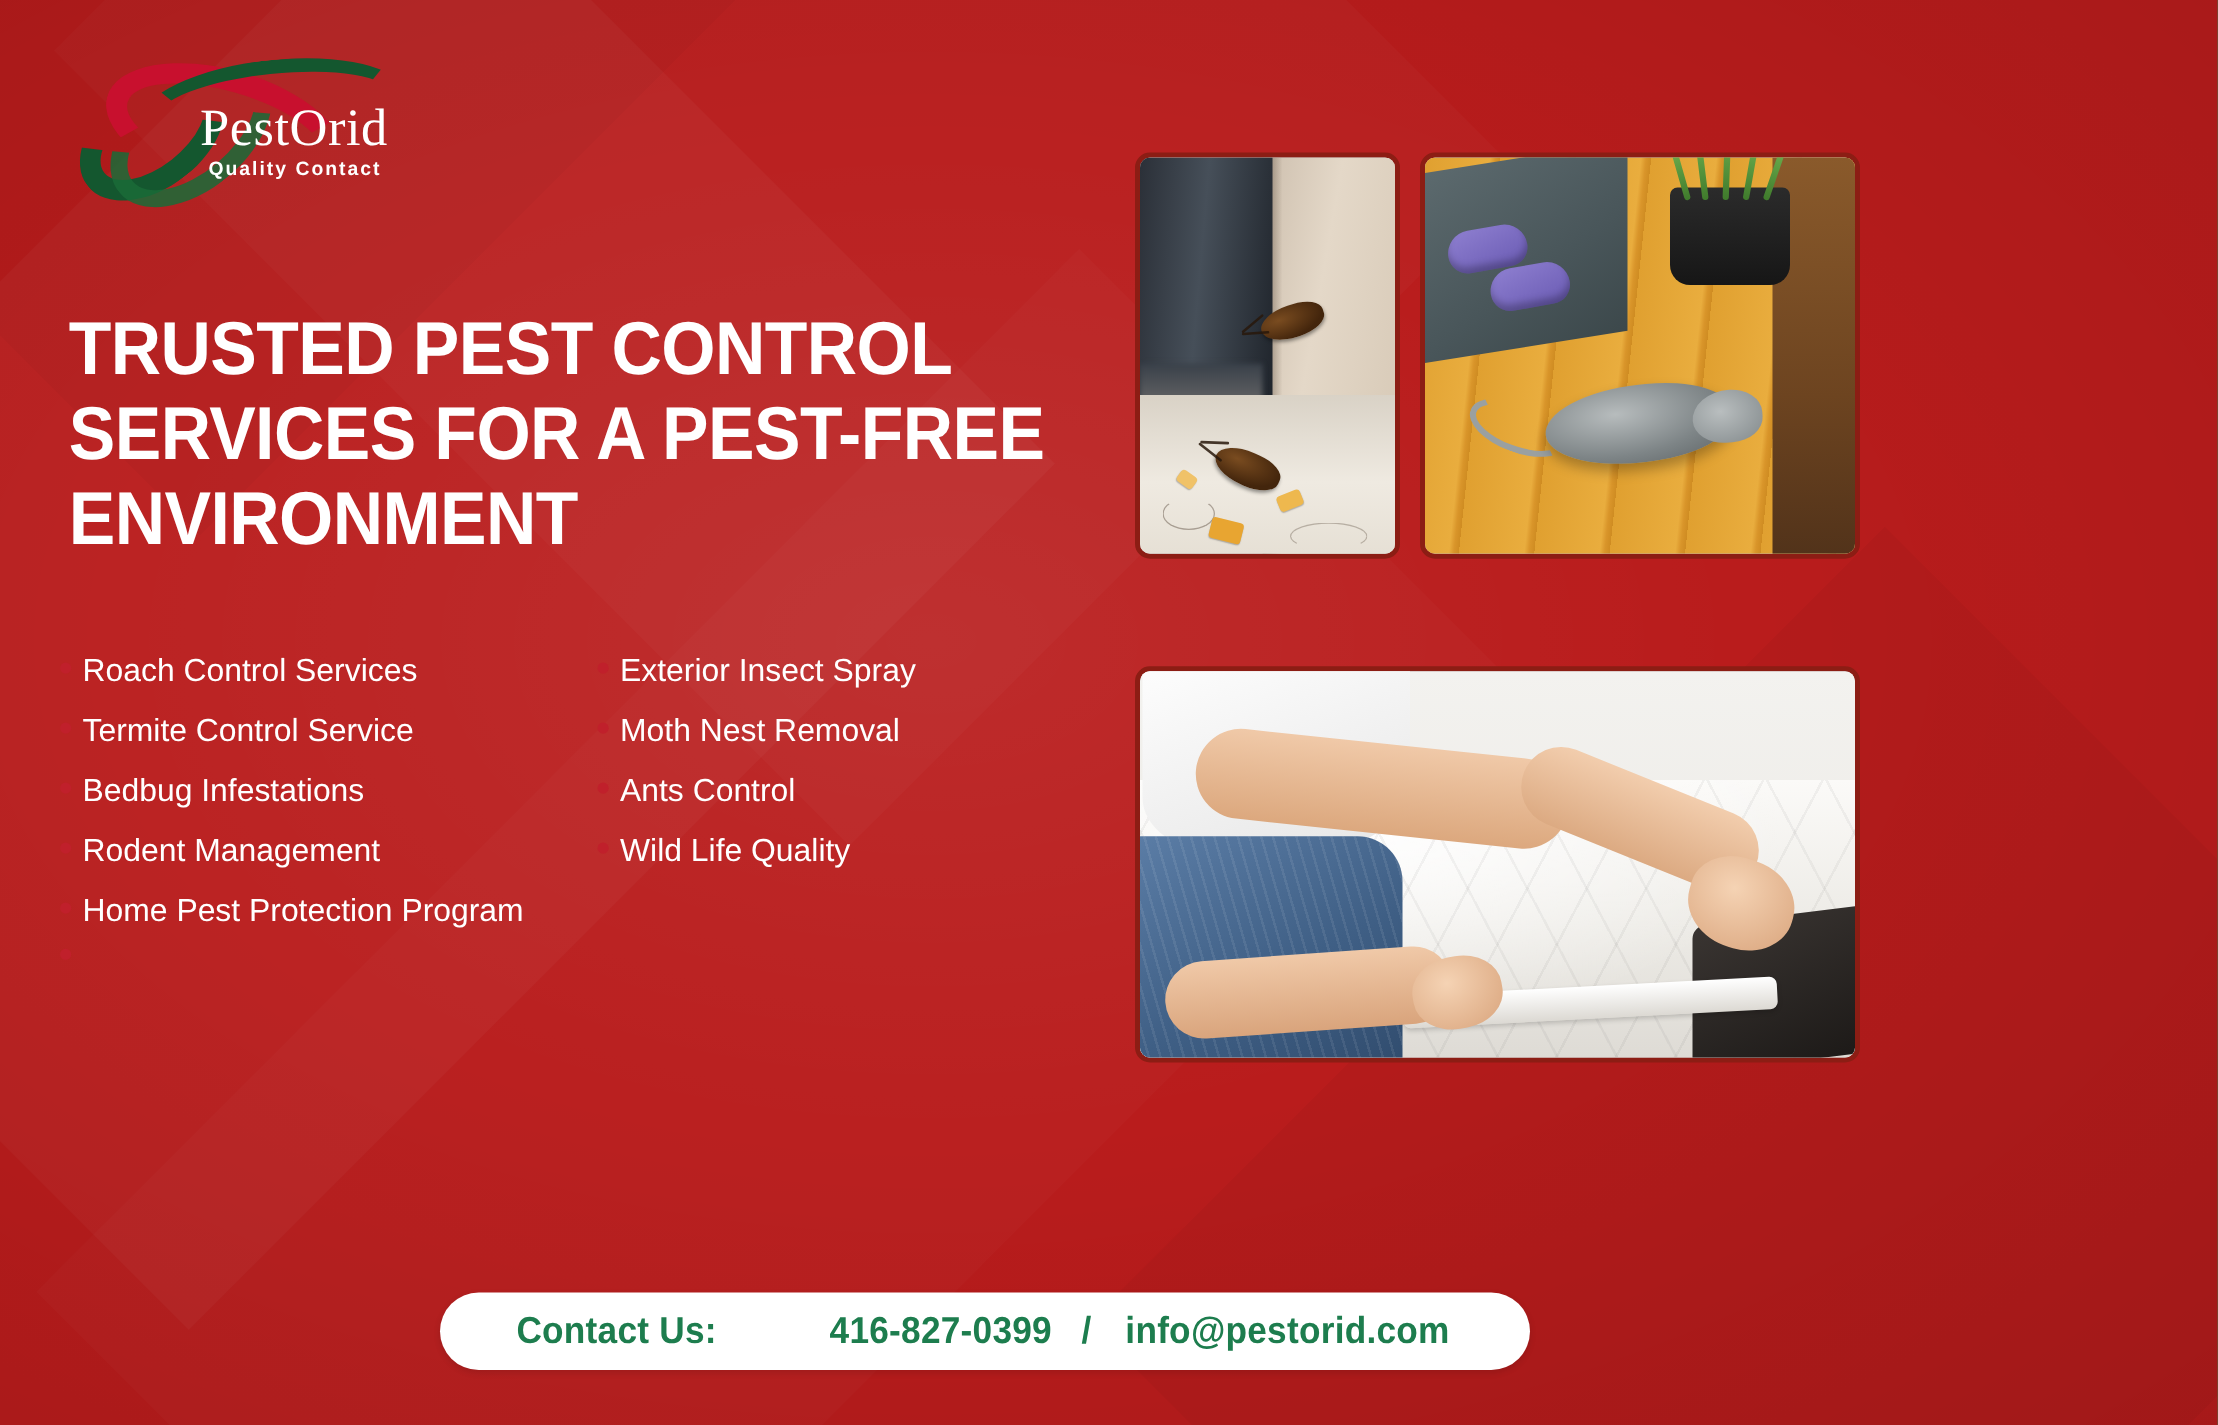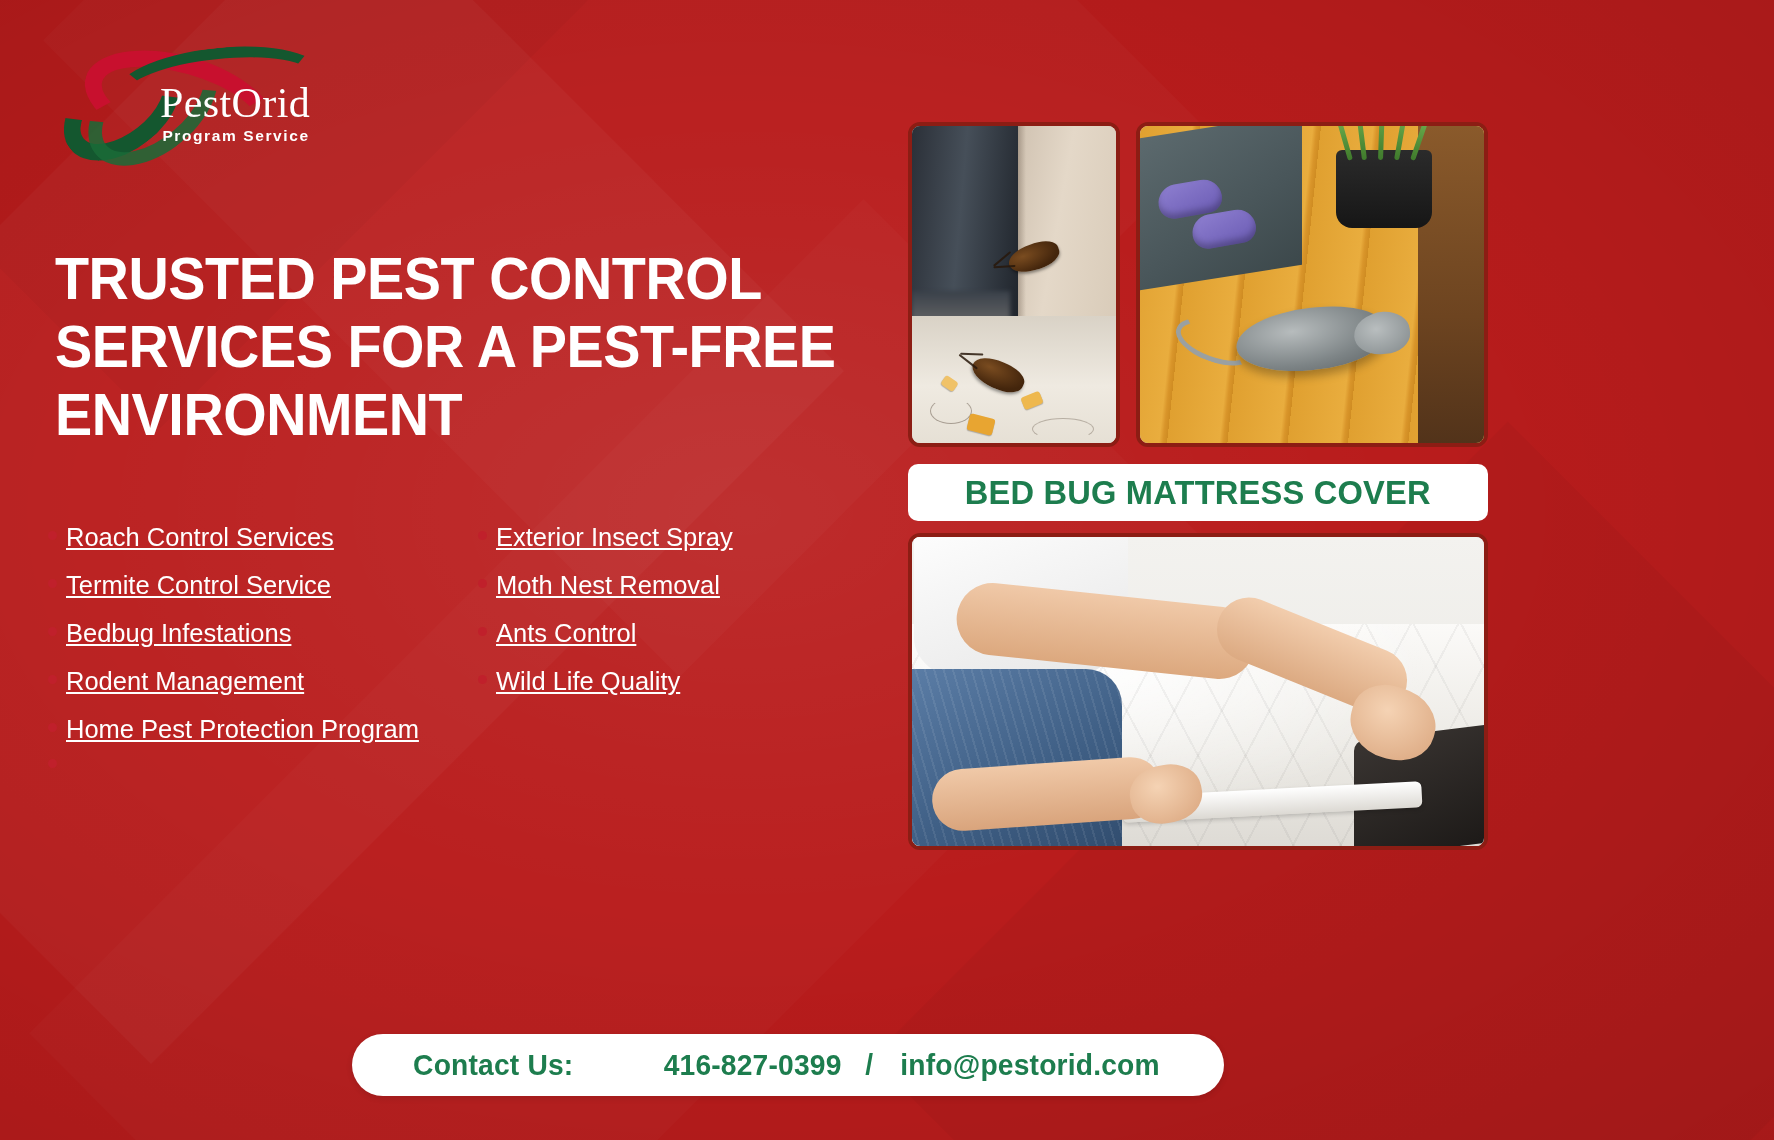--- a/index.html
+++ b/index.html
@@ -145,21 +145,21 @@
   }
   .svc-dot {
     width: 9px; height: 9px;
     border-radius: 50%;
     background: #c0202b;
     flex: 0 0 auto;
     margin-right: 9px;
     position: relative;
     top: -6px;
   }
-  .svc-label { display: inline-block; text-decoration: underline; }
+  .svc-label { display: inline-block; }
 
   
   .photo {
     position: absolute;
     border: 4px solid #8c1d14;
     border-radius: 12px;
     overflow: hidden;
     background: #cfcfcf;
   }
   #photo-roach { left: 908px; top: 122px;  width: 212px; height: 325px; }
@@ -425,21 +425,21 @@
   <div class="bg-band b5"></div>
   <div class="bg-vig"></div>
 
   <div id="logo">
     <div class="swoosh swoosh-dark"></div>
     <div class="swoosh swoosh-dark2"></div>
     <div class="swoosh swoosh-red"></div>
     <div class="swoosh swoosh-dark-top"></div>
     <div id="logo-text">
       <div id="logo-name">PestOrid</div>
-      <div id="logo-tag">Program Service</div>
+      <div id="logo-tag">Quality Contact</div>
     </div>
   </div>
 
   <h1 id="headline">TRUSTED PEST CONTROL SERVICES FOR A PEST-FREE ENVIRONMENT</h1>
 
   <div id="services">
     <div class="svc-col left">
       <div class="svc-item">
         <span class="svc-dot"></span>
         <span class="svc-label">Roach Control Services</span>
@@ -515,23 +515,20 @@
         <div class="blade" style="left:38px; transform:rotate(2deg);  height:74px;"></div>
         <div class="blade" style="left:54px; transform:rotate(10deg); height:64px;"></div>
         <div class="blade" style="left:70px; transform:rotate(19deg);"></div>
       </div>
       <div class="rat-tail"></div>
       <div class="rat-body"></div>
       <div class="rat-head"></div>
     </div>
   </div>
 
-  <div id="banner">
-    <span id="banner-text">BED BUG MATTRESS COVER</span>
-  </div>
 
   <div class="photo" id="photo-mattress">
     <div class="ph-inner">
       <div class="mat-bg"></div>
       <div class="mat-surface"></div>
       <div class="quilt"></div>
       <div class="mat-frame"></div>
       <div class="mat-shirt"></div>
       <div class="mat-jeans"></div>
       <div class="mat-arm-upper"></div>

